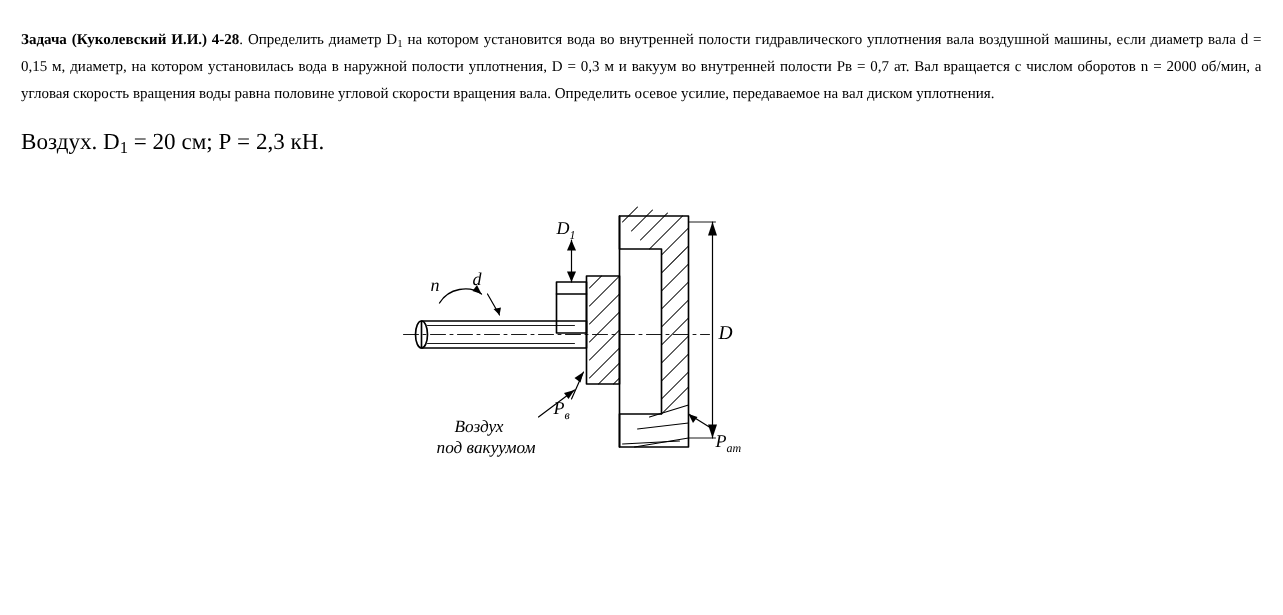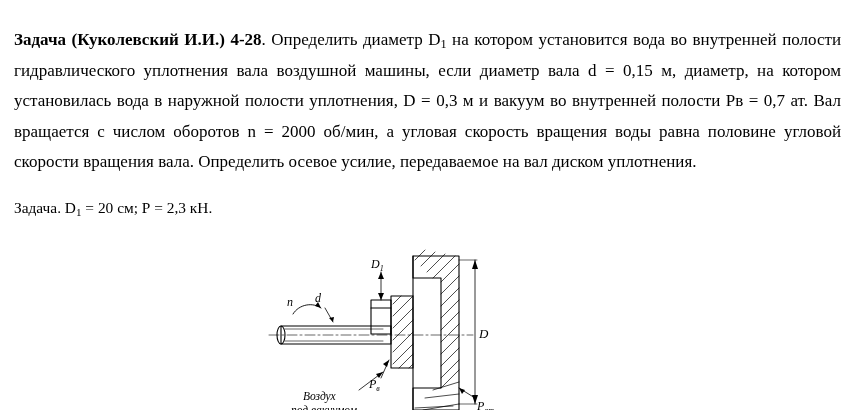--- a/index.html
+++ b/index.html
@@ -15,21 +15,21 @@
     overflow: hidden;
   }
   .page {
     position: relative;
     width: 855px;
     height: 410px;
     box-sizing: border-box;
     padding: 8px 14px 0 14px;
   }
   .problem-text {
-    font-size: 17px;
+    font-size: 10px;
     line-height: 1.78;
     text-align: justify;
     text-justify: inter-word;
   }
   .problem-text .lead {
     font-weight: bold;
   }
   .answer-line {
     font-size: 15.4px;
     line-height: 1.78;
@@ -58,21 +58,21 @@
 </head>
 <body>
 
 <div class="page">
 
   <p class="problem-text">
     <span class="lead">Задача (Куколевский И.И.) 4-28</span><span>. Определить диаметр D</span><sub>1</sub><span> на котором установится вода во внутренней полости гидравлического уплотнения вала воздушной машины, если диаметр вала d = 0,15 м, диаметр, на котором установилась вода в наружной полости уплотнения, D = 0,3 м и вакуум во внутренней полости Рв = 0,7 ат. Вал вращается с числом оборотов n = 2000 об/мин, а угловая скорость вращения воды равна половине угловой скорости вращения вала. Определить осевое усилие, передаваемое на вал диском уплотнения.</span>
   </p>
 
   <p class="answer-line">
-    <span>Задача. D</span><sub>1</sub><span> = 20 см; Р = 2,3 кН.</span>
+    <span>Воздух. D</span><sub>1</sub><span> = 20 см; Р = 2,3 кН.</span>
   </p>
 
   <div class="figure-wrap">
     <div class="figure">
       <svg width="330" height="185" viewBox="0 0 330 185" xmlns="http://www.w3.org/2000/svg">
         <g stroke="#000000" fill="none" stroke-width="1.1" stroke-linecap="round" stroke-linejoin="round">
 
           <path d="M150 18 L196 18 L196 172 L150 172 L150 150 L178 150 L178 40 L150 40 Z"></path>
 
           <g stroke-width="0.7">

